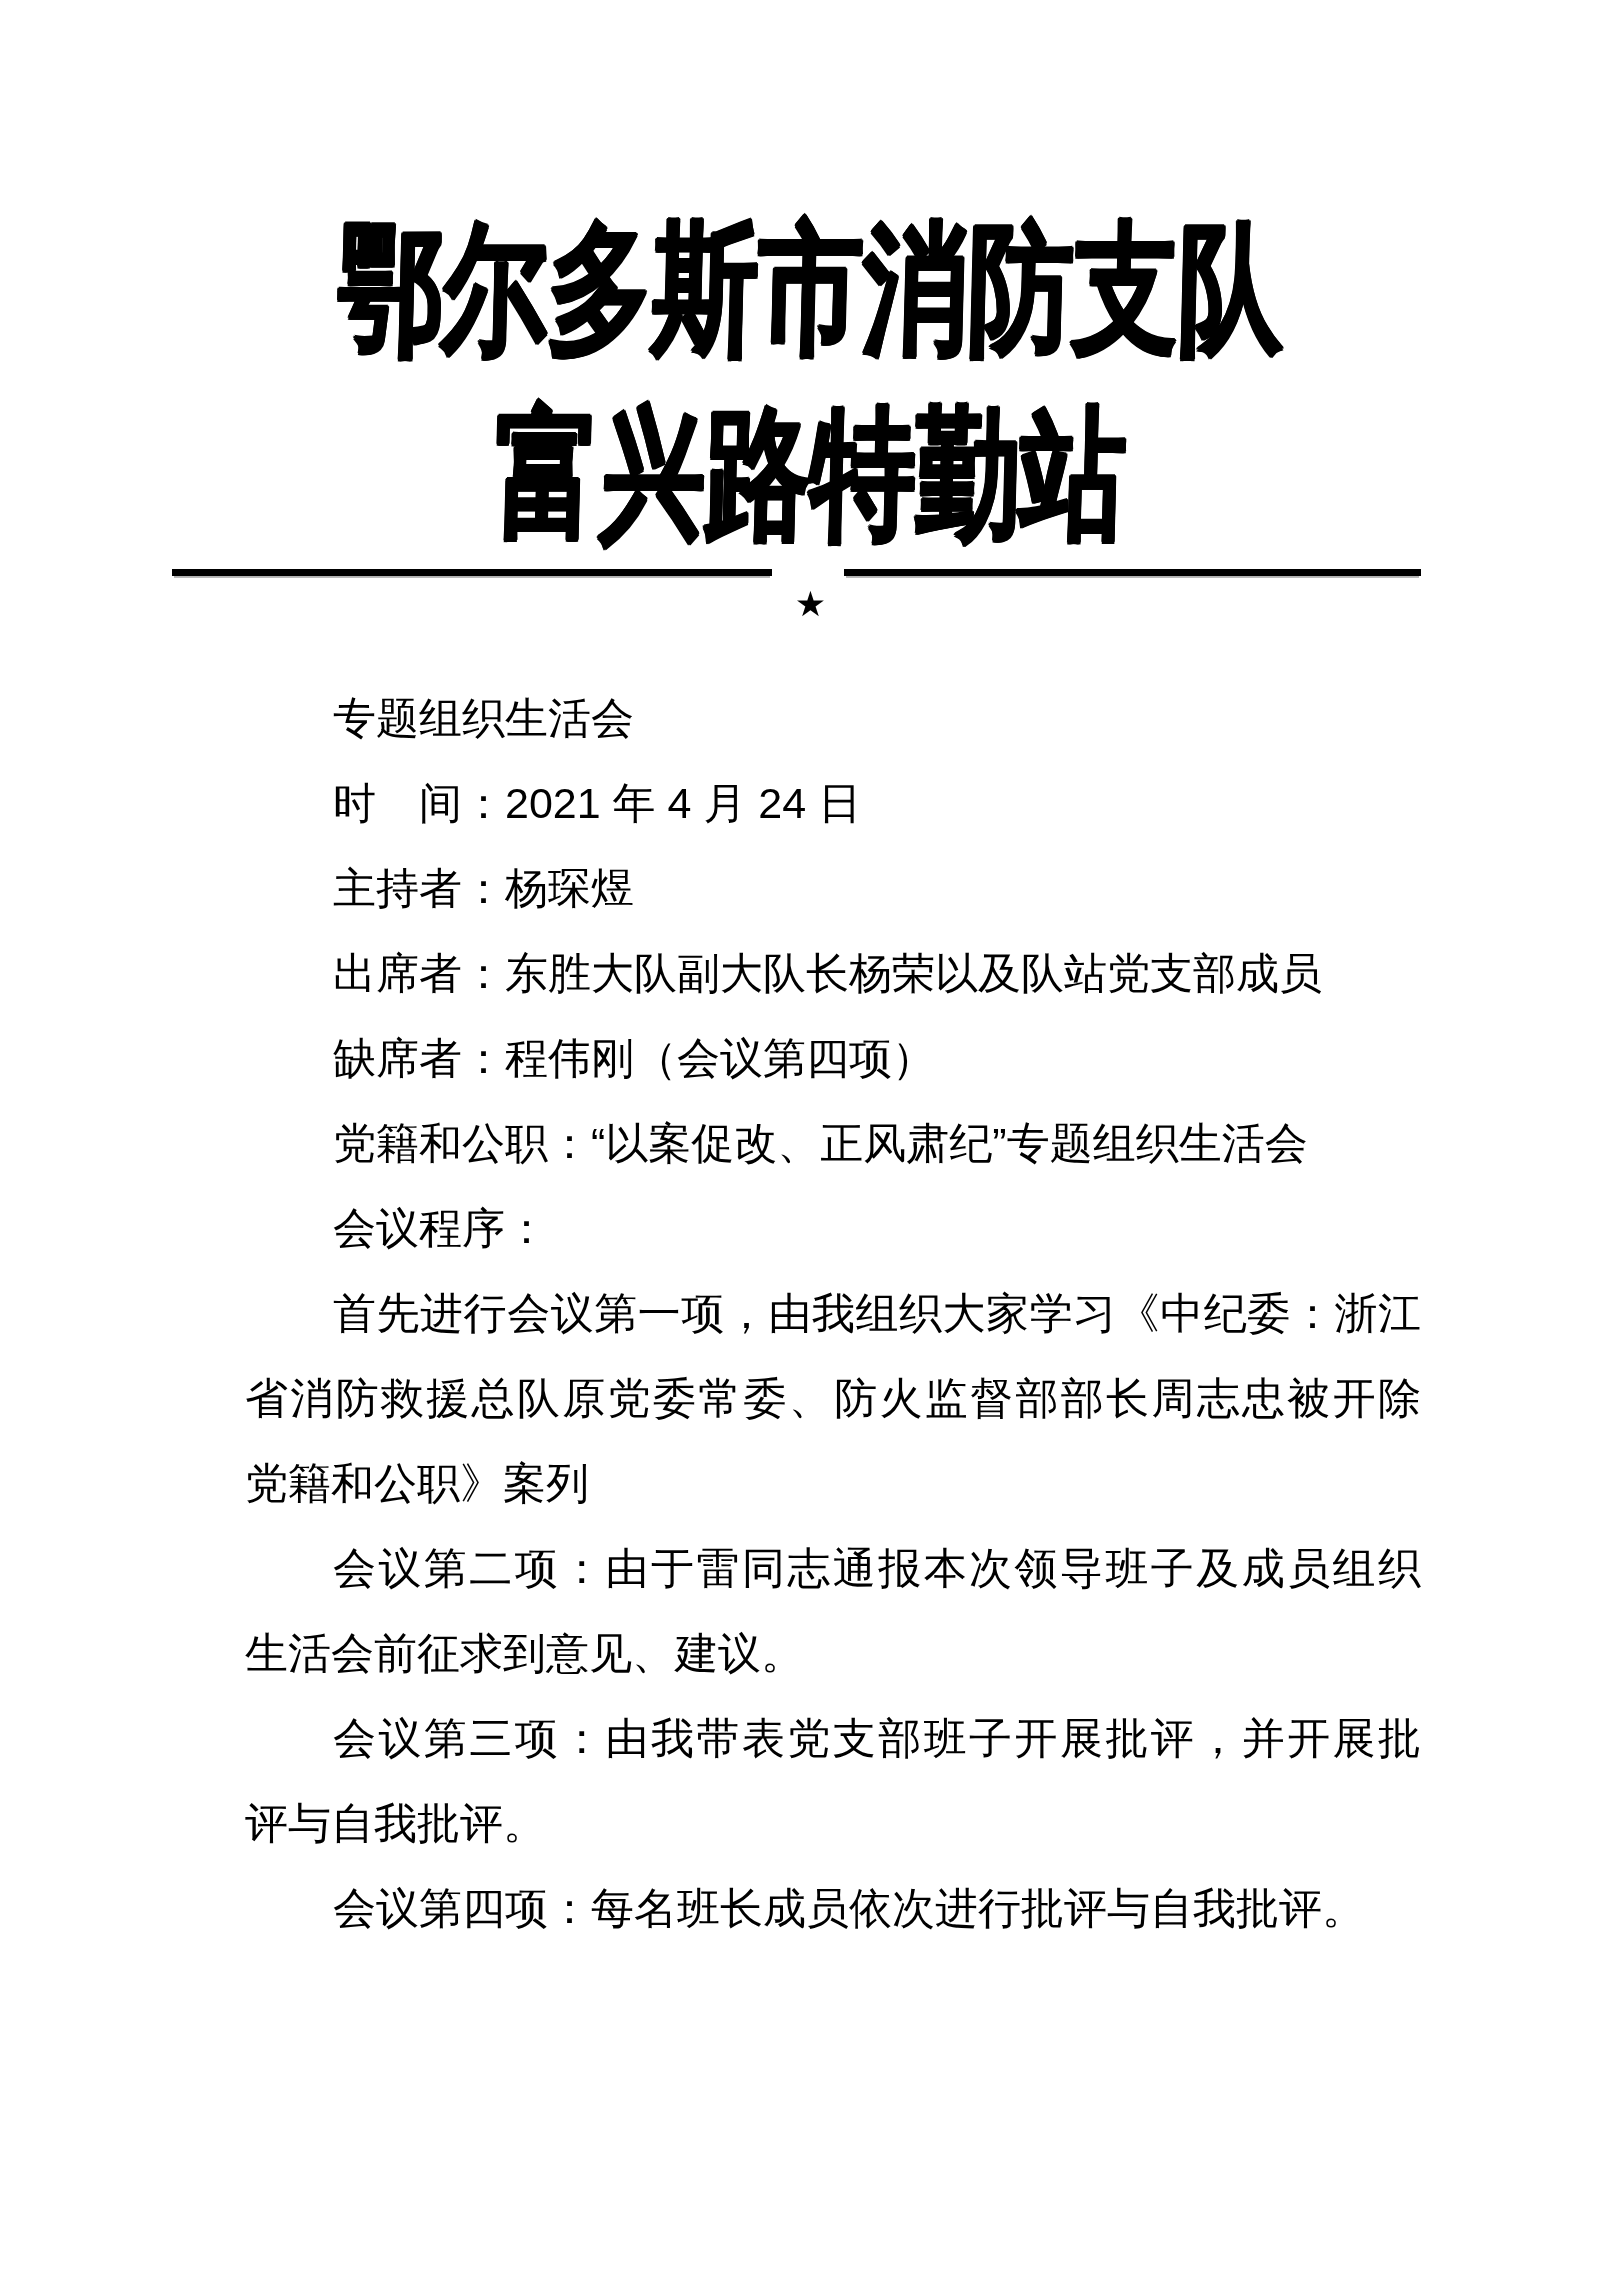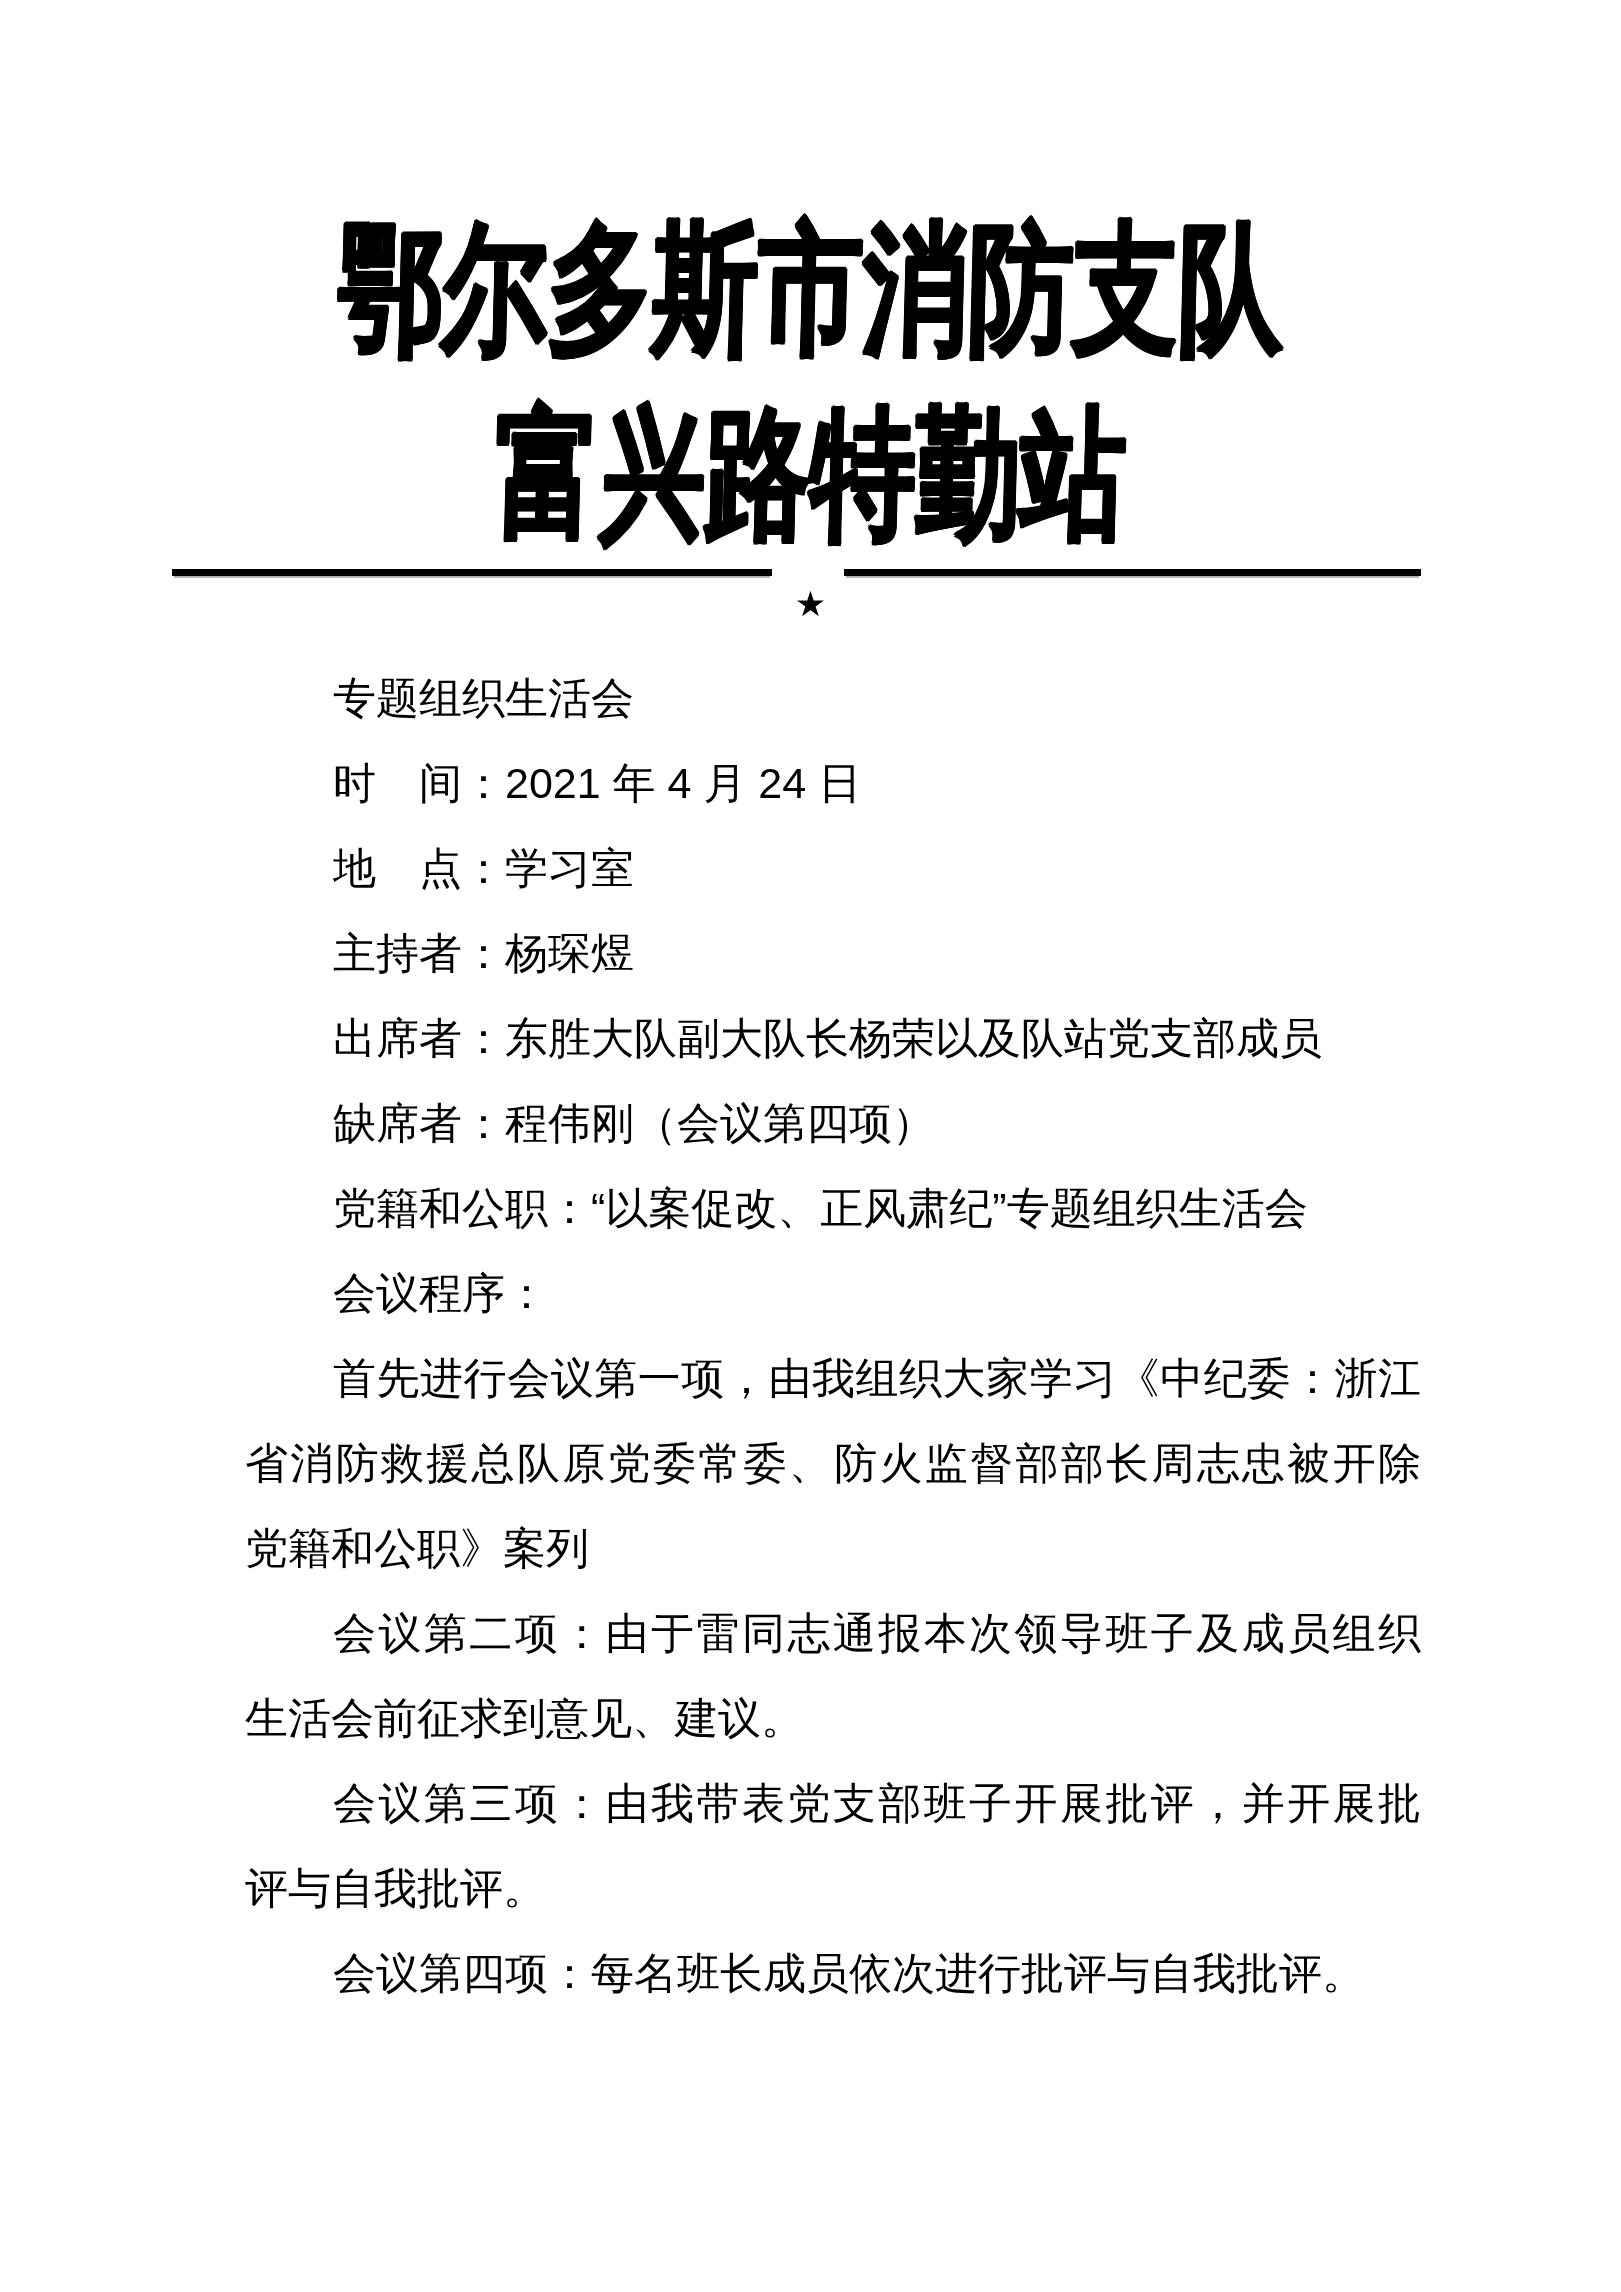--- a/index.html
+++ b/index.html
@@ -62,21 +62,21 @@
     width: 1621px;
     text-align: center;
     font-size: 35px;
     line-height: 39px;
     color: #000;
   }
 
   
   .body-text {
     position: absolute;
-    top: 656px;
+    top: 676px;
     left: 245px;
     width: 1176px;
     font-size: 43px;
     line-height: 85px;
     color: #000;
     font-weight: 400;
   }
   .line {
     white-space: nowrap;
   }
@@ -101,21 +101,20 @@
   </div>
 
   <div class="rule left"></div>
   <div class="rule right"></div>
 
   <div class="star">★</div>
 
   <div class="body-text">
     <div class="line indent">专题组织生活会</div>
     <div class="line indent">时　间：2021 年 4 月 24 日</div>
-    <div class="line indent">地　点：学习室</div>
     <div class="line indent">主持者：杨琛煜</div>
     <div class="line indent">出席者：东胜大队副大队长杨荣以及队站党支部成员</div>
     <div class="line indent">缺席者：程伟刚（会议第四项）</div>
     <div class="line indent">党籍和公职：“以案促改、正风肃纪”专题组织生活会</div>
     <div class="line indent">会议程序：</div>
     <div class="line indent justify">首先进行会议第一项，由我组织大家学习《中纪委：浙江</div>
     <div class="line justify">省消防救援总队原党委常委、防火监督部部长周志忠被开除</div>
     <div class="line">党籍和公职》案列</div>
     <div class="line indent justify">会议第二项：由于雷同志通报本次领导班子及成员组织</div>
     <div class="line">生活会前征求到意见、建议。</div>

